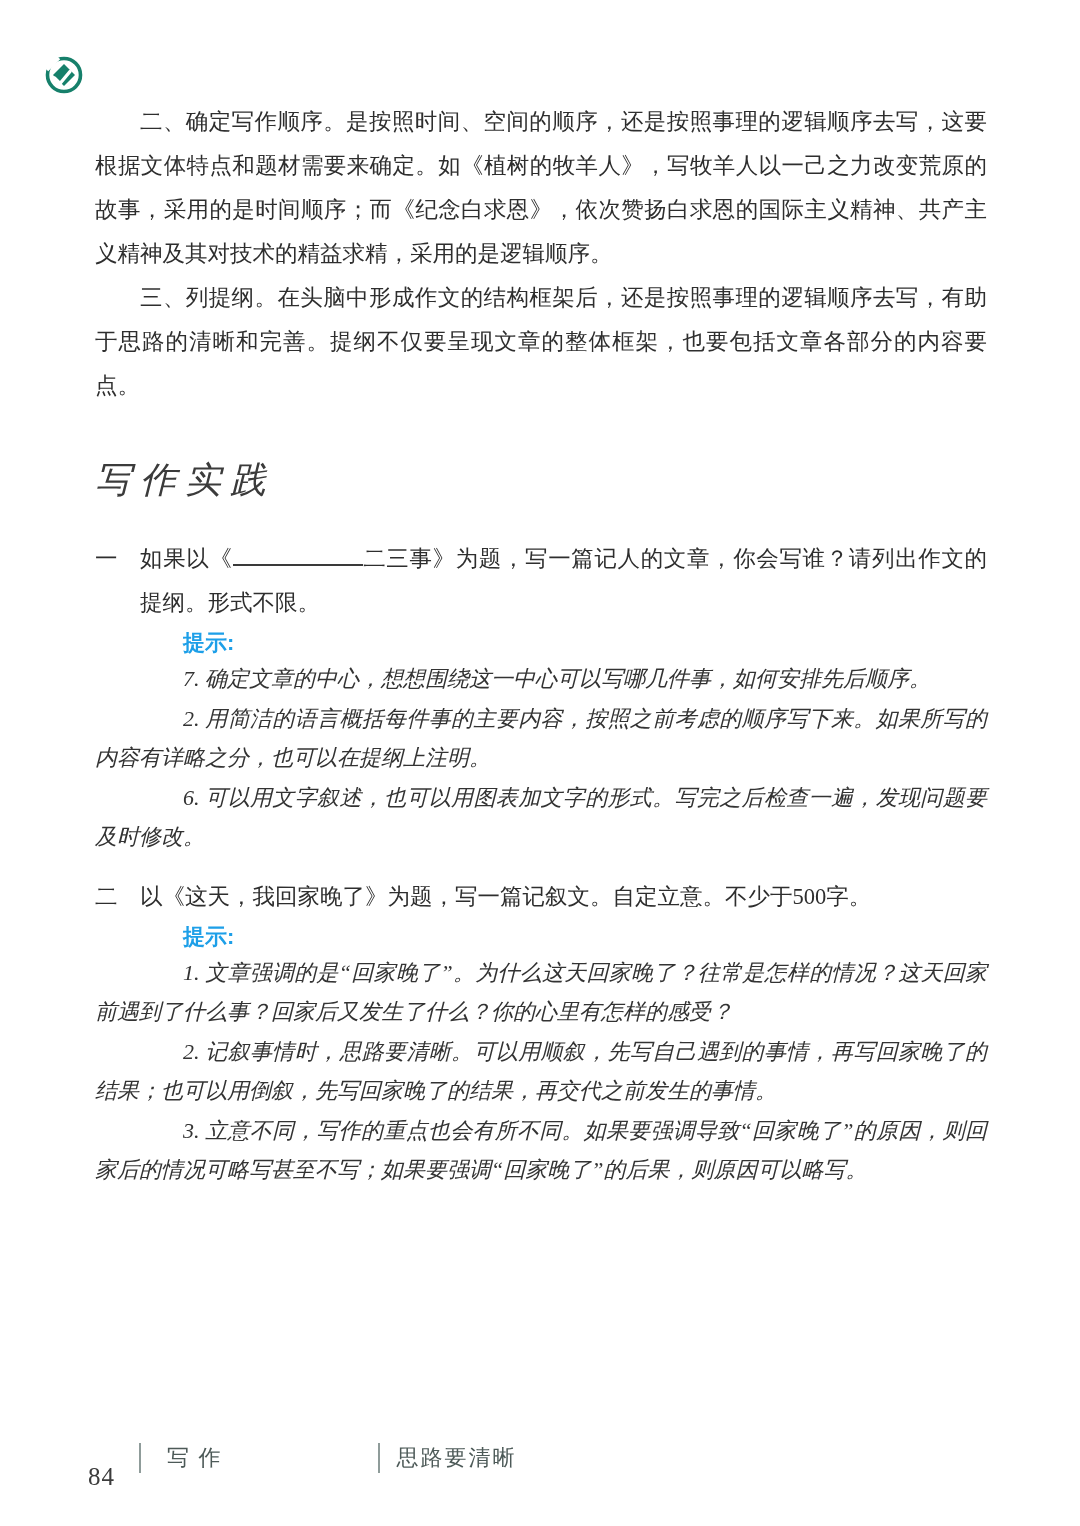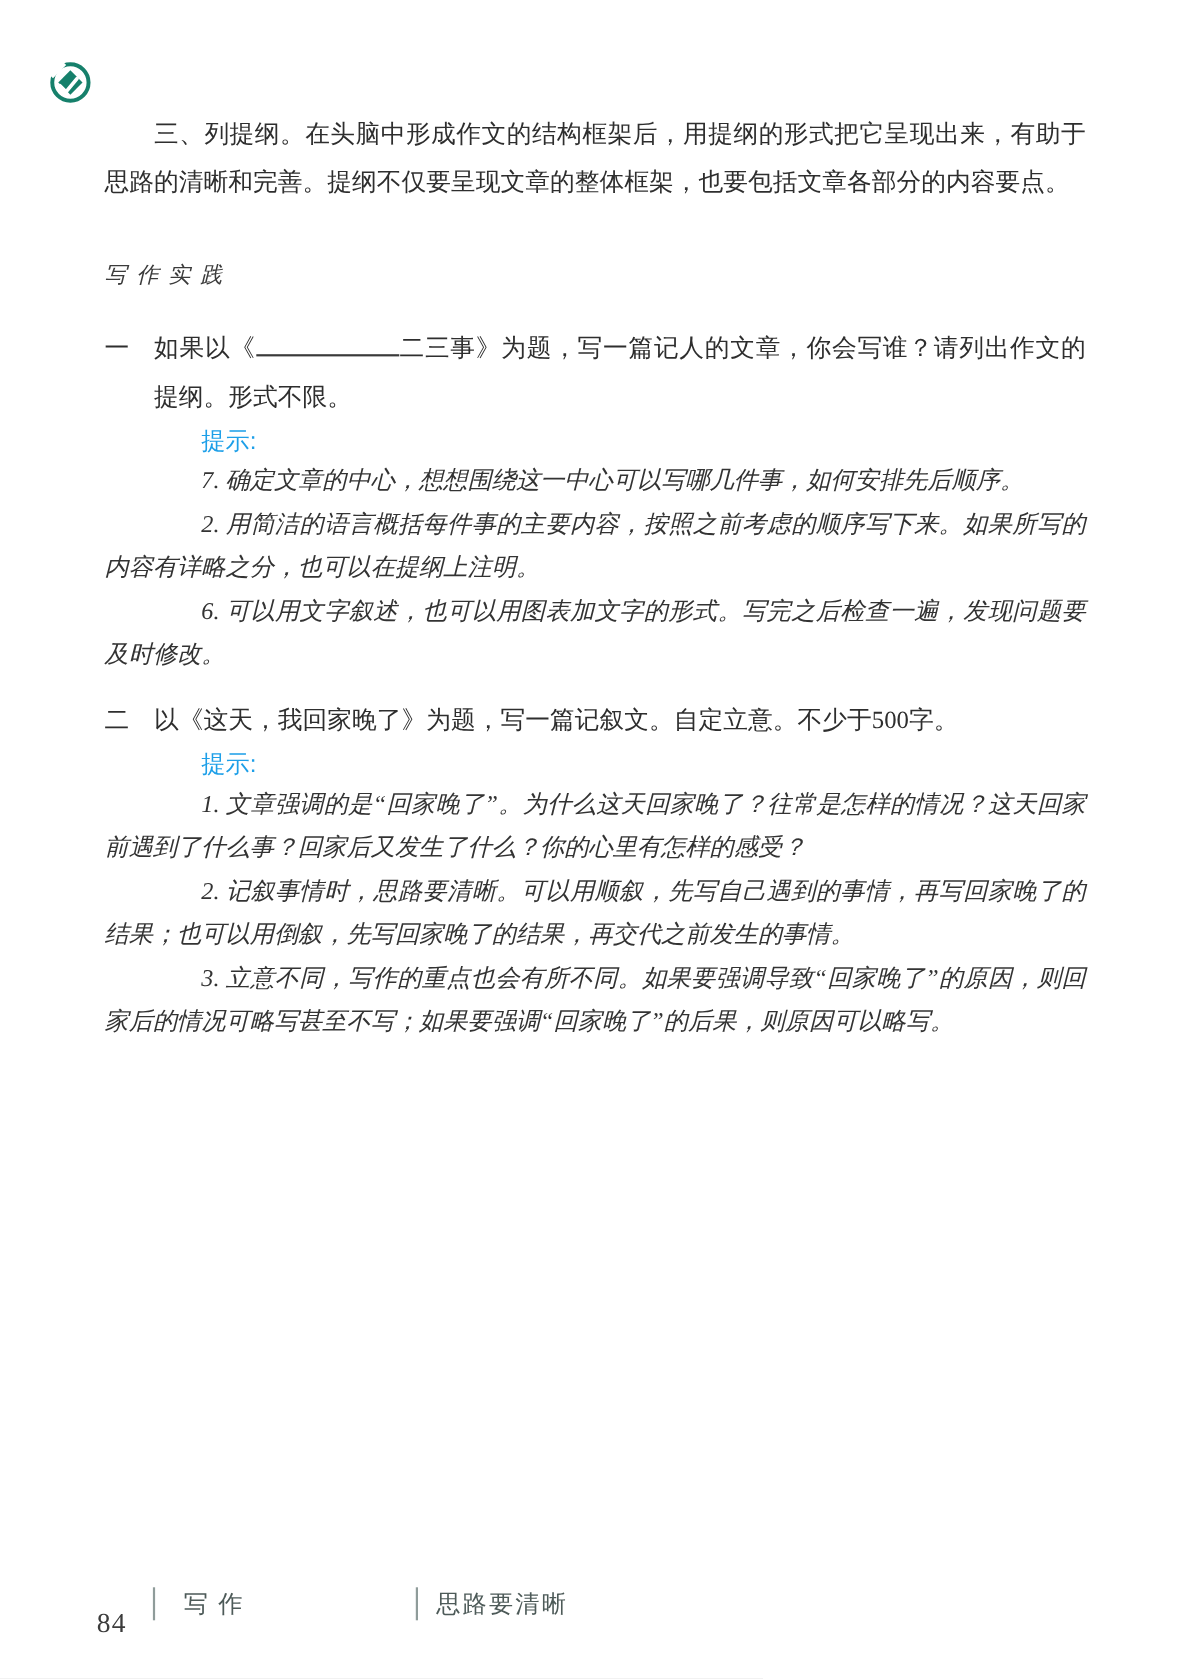--- a/index.html
+++ b/index.html
@@ -30,21 +30,21 @@
   .intro p {
     margin: 0;
     font-size: 22.5px;
     line-height: 44px;
     text-indent: 2em;
     text-align: justify;
     color: #2e2e2e;
   }
   .section-heading {
     margin: 48px 0 0 0;
-    font-size: 20px;
+    font-size: 36px;
     font-weight: 400;
     letter-spacing: 9px;
     color: #3b3b3b;
     font-style: italic; 
   }
   .exercise { margin-top: 32px; }
   .exercise.second { margin-top: 18px; }
   .prompt-row {
     position: relative;
     padding-left: 45px;
@@ -57,21 +57,21 @@
   .blank {
     display: inline-block;
     width: 130px;
     height: 20px;
     border-bottom: 2px solid #3a3a3a;
     vertical-align: baseline;
   }
   .hint-label {
     margin: 3px 0 1px 88px;
     font-family: "Liberation Sans", sans-serif;
-    font-weight: normal;
+    font-weight: bold;
     font-size: 22px;
     line-height: 30px;
   }
   .hint {
     margin: 0;
     font-size: 22px;
     line-height: 39.5px;
     text-indent: 88px;
     text-align: justify;
     color: #333333;
@@ -109,21 +109,22 @@
   <svg class="logo" viewBox="0 0 40 40" aria-hidden="true">
     <circle cx="20" cy="20" r="16.5" fill="none" stroke="#16806b" stroke-width="3.6"></circle>
     <line x1="1" y1="13" x2="13" y2="1" stroke="#ffffff" stroke-width="9"></line>
     <rect x="12.2" y="12.2" width="15.6" height="15.6" fill="#16806b" transform="rotate(45 20 20)"></rect>
     <path d="M 10.5 23 L 16 28.5 L 26 16.5" fill="none" stroke="#ffffff" stroke-width="3.4" stroke-linecap="round" stroke-linejoin="round"></path>
   </svg>
 
   <div class="content">
 
     <div class="intro">
-      <p>三、列提纲。在头脑中形成作文的结构框架后，用提纲的形式把它呈现出来，有助于思路的清晰和完善。提纲不仅要呈现文章的整体框架，也要包括文章各部分的内容要点。</p>
+      <p>二、确定写作顺序。是按照时间、空间的顺序，还是按照事理的逻辑顺序去写，这要根据文体特点和题材需要来确定。如《植树的牧羊人》，写牧羊人以一己之力改变荒原的故事，采用的是时间顺序；而《纪念白求恩》，依次赞扬白求恩的国际主义精神、共产主义精神及其对技术的精益求精，采用的是逻辑顺序。</p>
+      <p>三、列提纲。在头脑中形成作文的结构框架后，还是按照事理的逻辑顺序去写，有助于思路的清晰和完善。提纲不仅要呈现文章的整体框架，也要包括文章各部分的内容要点。</p>
     </div>
 
     <h2 class="section-heading">写作实践</h2>
 
     <div class="exercise">
       <div class="prompt-row">
         <span class="marker">一</span><span>如果以《</span><span class="blank"></span><span>二三事》为题，写一篇记人的文章，你会写谁？请列出作文的提纲。形式不限。</span>
       </div>
       <div class="hint-label" style="color:#1d9fe8">提示:</div>
       <p class="hint">7. 确定文章的中心，想想围绕这一中心可以写哪几件事，如何安排先后顺序。</p>

